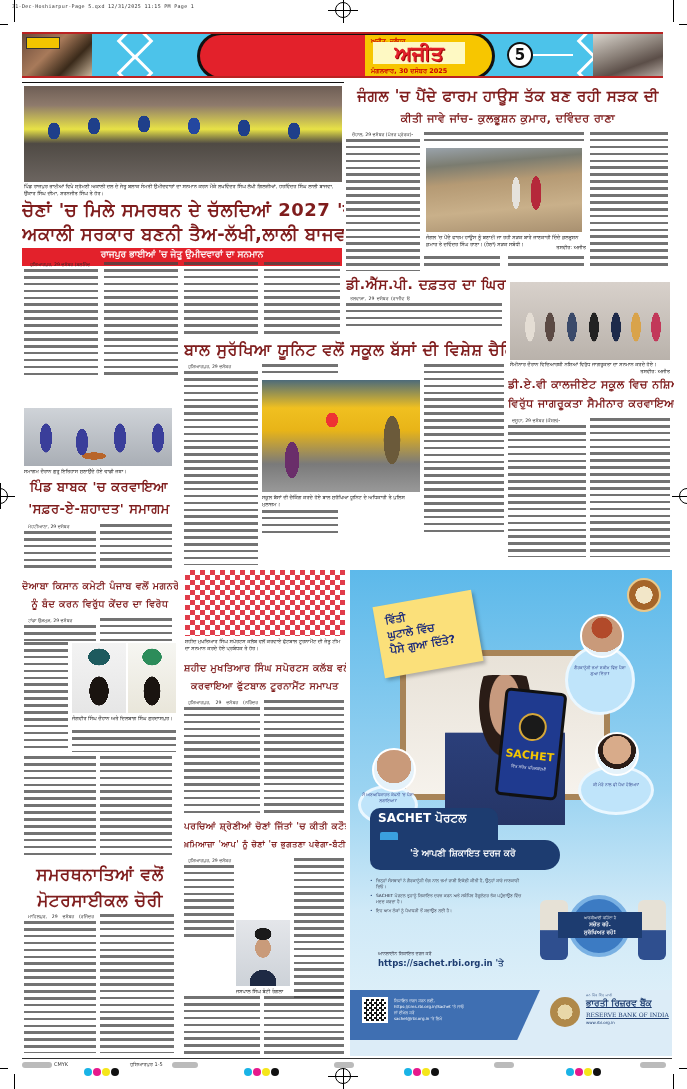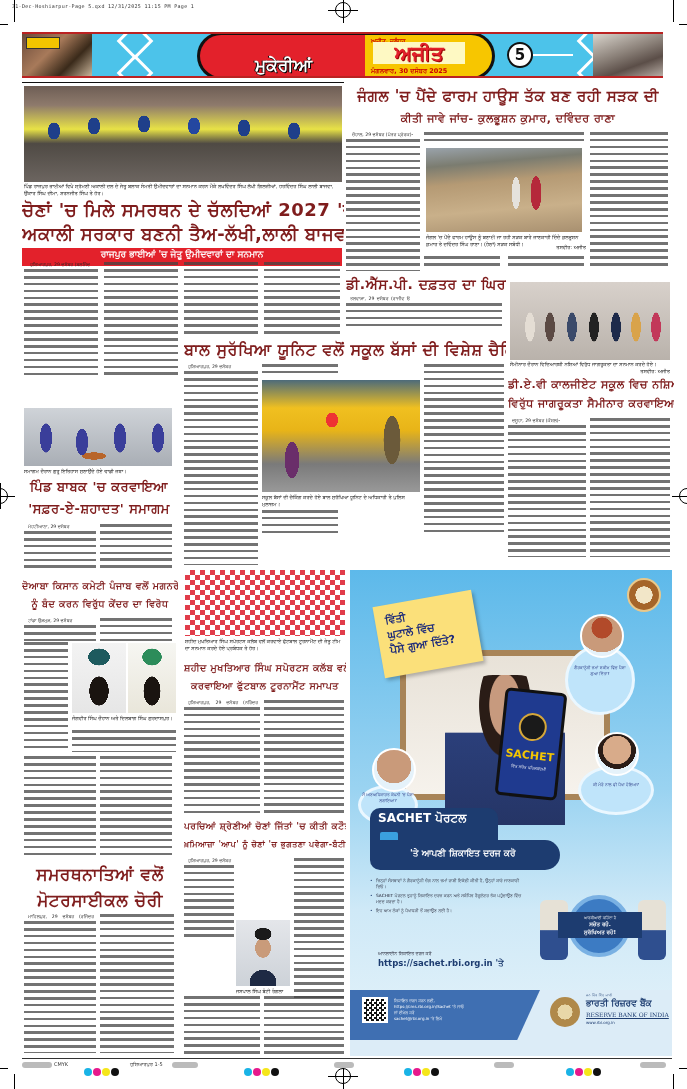--- a/index.html
+++ b/index.html
@@ -69,21 +69,21 @@
   .ad .url { left: 28px; top: 388px; font-size: 8.5px; font-weight: bold; color: #1d3c70; }
   .ad .url2 { left: 28px; top: 381px; font-size: 4.5px; color: #223; }
   .ad .mascot-ring { left: 218px; top: 325px; width: 62px; height: 62px; border-radius: 50%; background: #3c7bc3; border: 4px solid #7ab1e3; }
   .ad .ribbon { left: 208px; top: 342px; width: 84px; height: 26px; background: #1d3c70; color: #fff; font-size: 5.5px; line-height: 8px; text-align: center; font-weight: bold; padding-top: 3px; }
   .ad .mascot { width: 28px; height: 60px; background: linear-gradient(180deg,#e6e1d6 0 50%,#2f4f8f 51% 100%); border-radius: 6px; }
   .ad .footer-bar { left: 0; top: 420px; width: 322px; height: 66px; background: #dcecf7; }
   .ad .footer-left { left: 0; top: 420px; width: 190px; height: 50px; background: #3f6fb2; clip-path: polygon(0 0,100% 0,88% 100%,0 100%); }
   .ad .qr { left: 12px; top: 427px; width: 26px; height: 26px; background: repeating-conic-gradient(#111 0 25%, #fff 0 50%) 0 0/5px 5px; border: 2px solid #fff; }
   .ad .qr-text { left: 44px; top: 428px; font-size: 4px; line-height: 6px; color: #fff; }
   .ad .rbi-seal { left: 200px; top: 427px; width: 30px; height: 30px; border-radius: 50%; background: radial-gradient(circle,#e8d7a8 0 35%,#b0894a 36% 100%); }
-  .ad .rbi-pa { left: 236px; top: 428px; font-size: 9px; font-weight: bold; color: #1d3c70; }
+  .ad .rbi-pa { left: 236px; top: 428px; font-size: 9px; font-weight: bold; color: #1d3c70; text-decoration: underline; }
   .ad .rbi-en { left: 236px; top: 441px; font-family: "DejaVu Serif", serif; font-size: 6px; color: #1d3c70; text-decoration: underline; }
   .ad .rbi-web { left: 236px; top: 450px; font-size: 4px; color: #1d3c70; }
   .ad .rbi-small { left: 236px; top: 423px; font-size: 3.6px; color: #1d3c70; }
 
   
   .cmyk { width: 8px; height: 8px; border-radius: 50%; display: inline-block; margin-right: 1px; }
   .greybar { height: 6px; border-radius: 3px; background: #bbb; }
 </style>
 </head>
 <body>
@@ -98,21 +98,20 @@
 <div class="abs reg" style="left:-8px;top:488px;"></div>
 <div class="abs reg" style="left:679px;top:488px;"></div>
 
 <div class="abs masthead">
   <div class="abs mh-photo-left">
       <div class="tag"></div>
     </div>
   <div class="abs mh-diamond" style="left:100px;top:-6px;"></div>
   <div class="abs mh-diamond" style="left:100px;top:26px;"></div>
   <div class="abs mh-red">
-    <div class="mh-red-t2">ਮੁਕੇਰੀਆਂ</div>
   </div>
   <div class="abs mh-yellow">
     <div class="small">ਅਜੀਤ, ਜਲੰਧਰ</div>
     <div class="brand">ਅਜੀਤ</div>
     <div class="date">ਮੰਗਲਵਾਰ, 30 ਦਸੰਬਰ 2025</div>
   </div>
   <div class="abs mh-page">5</div>
   <div class="abs mh-page-line"></div>
   <div class="abs mh-diamond" style="left:560px;top:-6px;"></div>
   <div class="abs mh-diamond" style="left:560px;top:26px;"></div>

